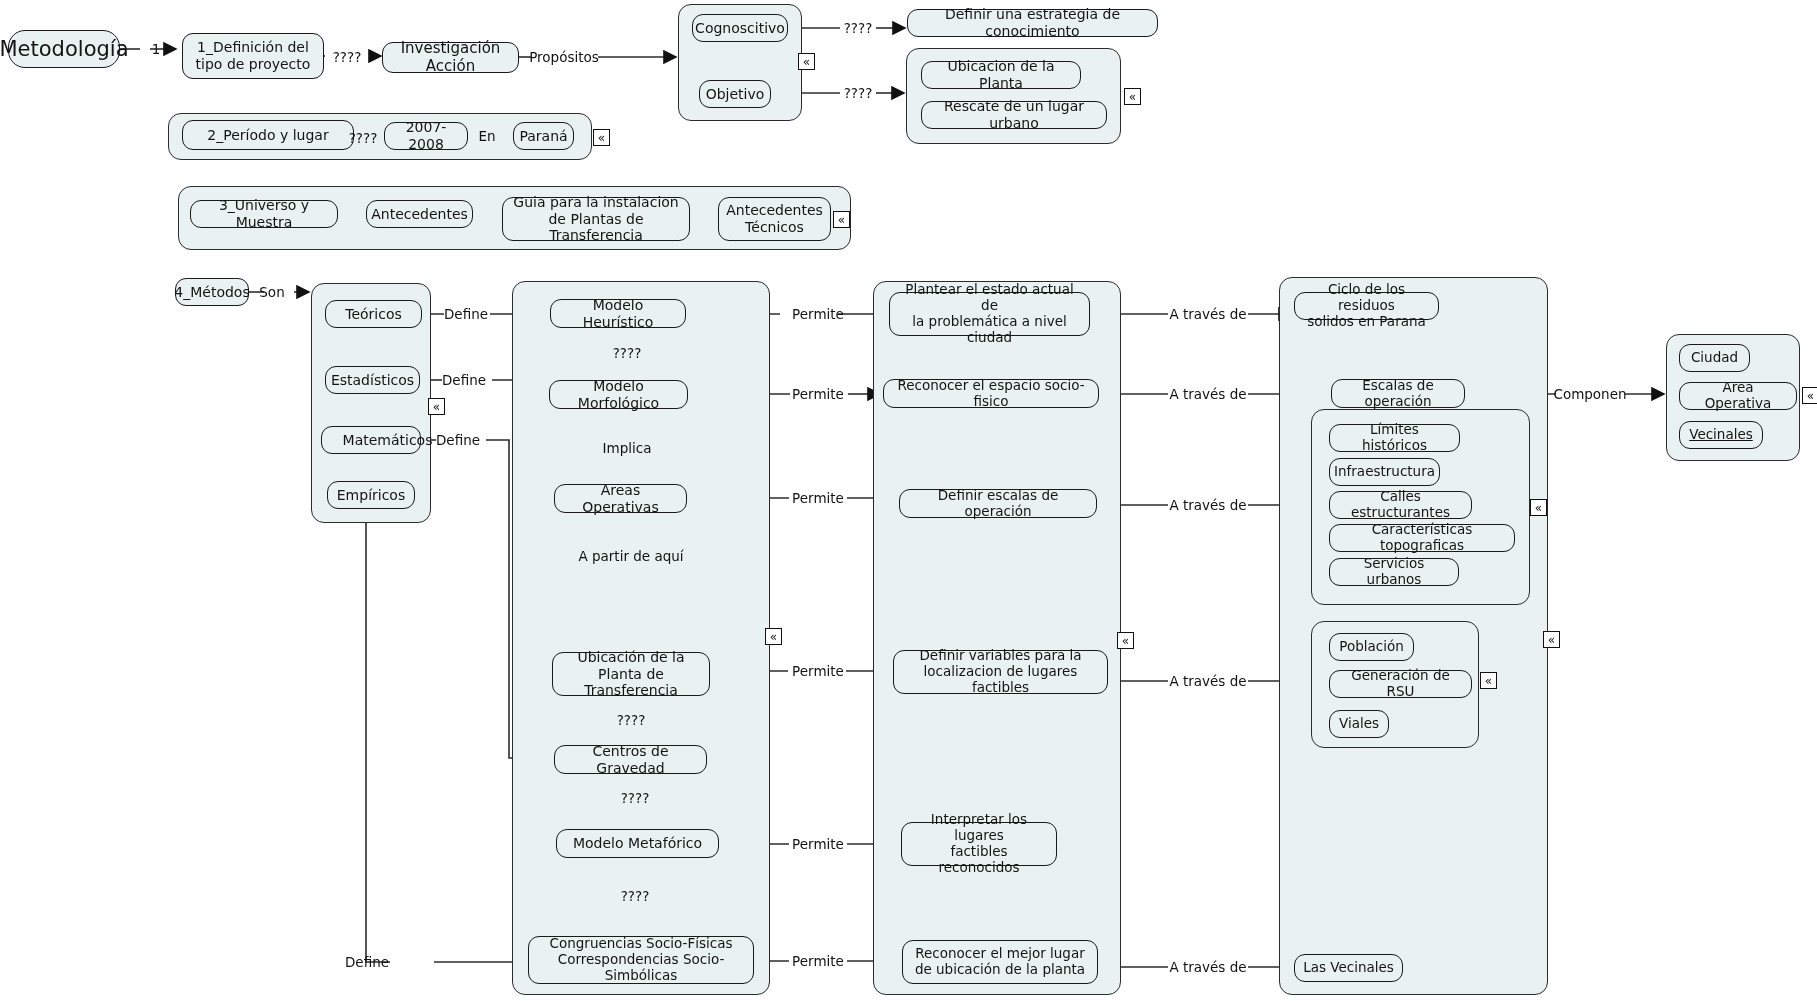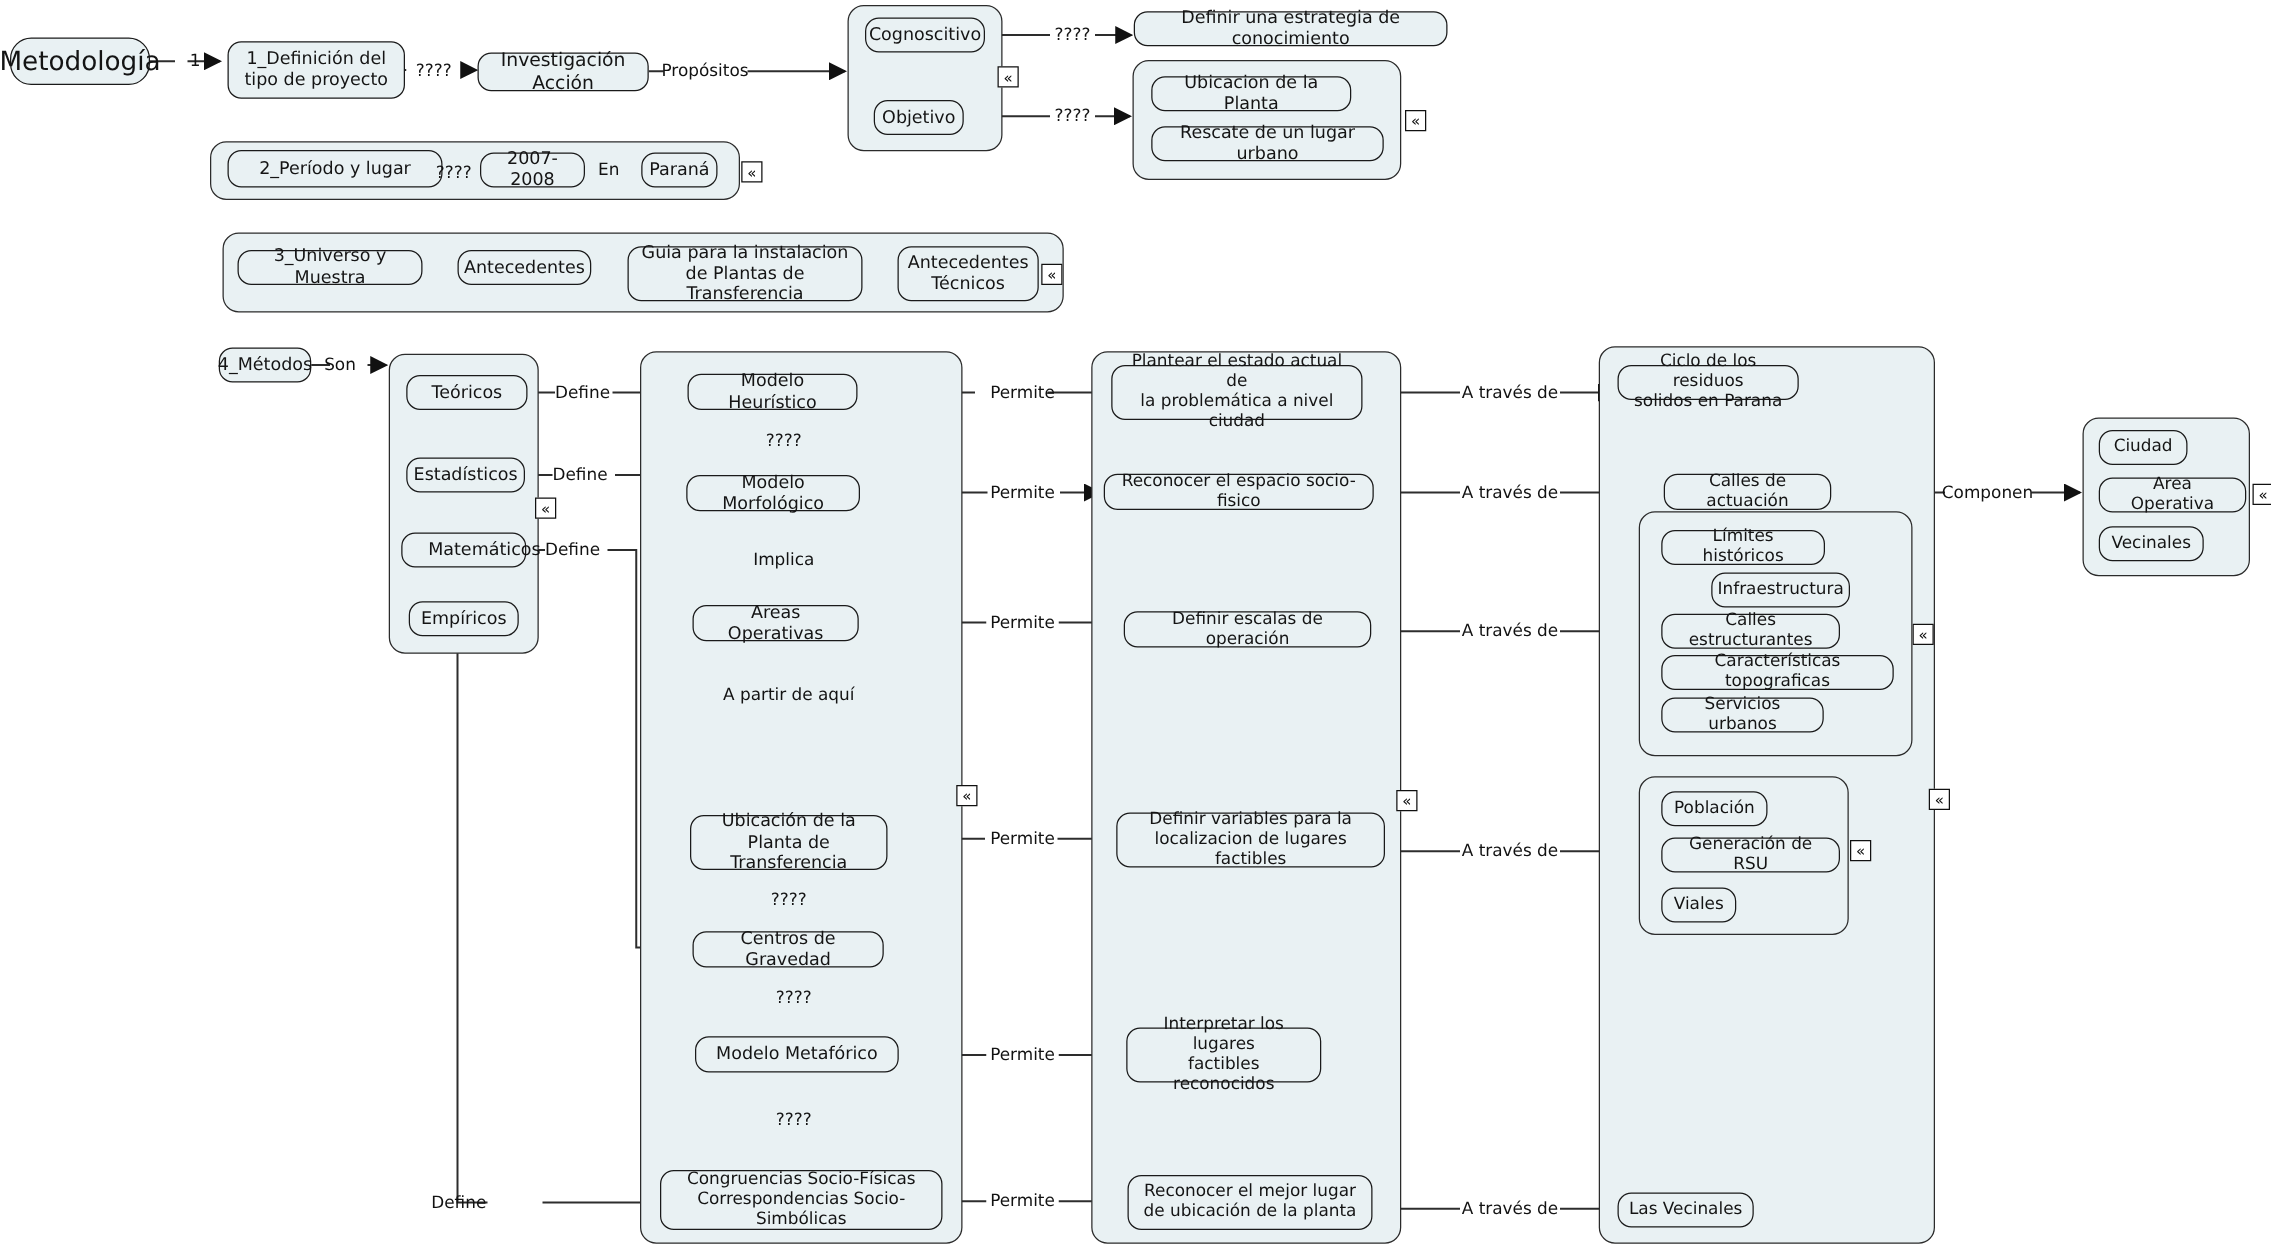--- a/index.html
+++ b/index.html
@@ -233,39 +233,39 @@
   <div class="lbl c" style="left:1208px;top:314px;">A través de</div>
   <div class="lbl c" style="left:1208px;top:394px;">A través de</div>
   <div class="lbl c" style="left:1208px;top:505px;">A través de</div>
   <div class="lbl c" style="left:1208px;top:681px;">A través de</div>
   <div class="lbl c" style="left:1208px;top:967px;">A través de</div>
 
   <div class="group" style="left:1279px;top:277px;width:269px;height:718px;"></div>
 
   <div class="node n13" style="left:1294px;top:292px;width:145px;height:28px;">Ciclo de los residuos
 solidos en Parana</div>
-  <div class="node n13" style="left:1331px;top:379px;width:134px;height:29px;">Calles de actuación</div>
+  <div class="node n13" style="left:1331px;top:379px;width:134px;height:29px;">Escalas de operación</div>
 
   <div class="group" style="left:1311px;top:409px;width:219px;height:196px;"></div>
   <div class="node n13" style="left:1329px;top:424px;width:131px;height:28px;">Límites históricos</div>
-  <div class="node n13" style="left:1329px;top:458px;width:111px;height:28px;margin-left:40px;">Infraestructura</div>
+  <div class="node n13" style="left:1329px;top:458px;width:111px;height:28px;">Infraestructura</div>
   <div class="node n13" style="left:1329px;top:491px;width:143px;height:28px;">Calles estructurantes</div>
   <div class="node n13" style="left:1329px;top:524px;width:186px;height:28px;">Características topograficas</div>
   <div class="node n13" style="left:1329px;top:558px;width:130px;height:28px;">Servicios urbanos</div>
   <div class="collapse" style="left:1530px;top:499px;">«</div>
 
   <div class="group" style="left:1311px;top:621px;width:168px;height:127px;"></div>
   <div class="node n13" style="left:1329px;top:633px;width:85px;height:28px;">Población</div>
   <div class="node n13" style="left:1329px;top:670px;width:143px;height:28px;">Generación de RSU</div>
   <div class="node n13" style="left:1329px;top:710px;width:60px;height:28px;">Viales</div>
   <div class="collapse" style="left:1480px;top:672px;">«</div>
 
   <div class="node n13" style="left:1294px;top:954px;width:109px;height:28px;">Las Vecinales</div>
   <div class="collapse" style="left:1543px;top:631px;">«</div>
 
   <div class="lbl c" style="left:1590px;top:394px;">Componen</div>
   <div class="group" style="left:1666px;top:334px;width:134px;height:127px;"></div>
   <div class="node n13" style="left:1679px;top:344px;width:71px;height:28px;">Ciudad</div>
   <div class="node n13" style="left:1679px;top:382px;width:118px;height:28px;">Area Operativa</div>
-  <div class="node n13" style="left:1679px;top:421px;width:84px;height:28px;">Vecinales</div>
+  <div class="node n13" style="left:1679px;top:421px;width:84px;height:28px;text-decoration:underline;">Vecinales</div>
   <div class="collapse" style="left:1802px;top:387px;">«</div>
 
 </div>
 
 </body></html>

